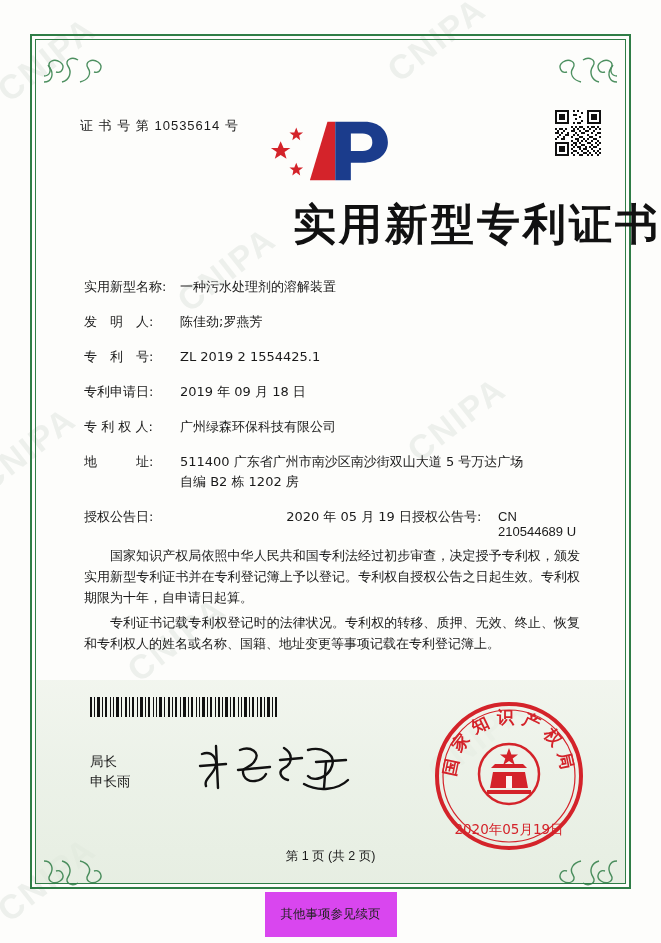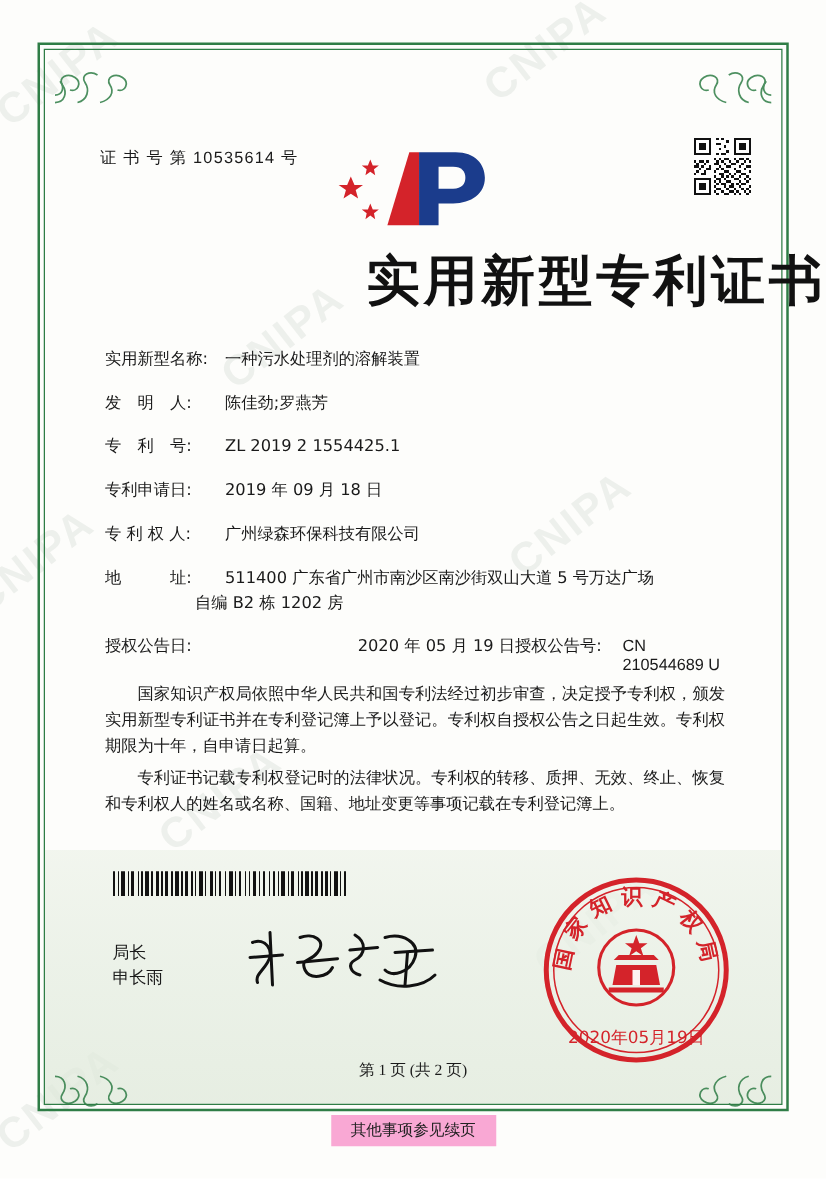--- a/index.html
+++ b/index.html
@@ -147,21 +147,21 @@
     font-family: "DejaVu Sans", sans-serif;
     font-size: 13px;
   }
   .fvalue {
     flex: 1 1 auto;
     font-family: "DejaVu Sans", sans-serif;
     font-size: 13px;
   }
   .frow.addr { margin-bottom: 2px; align-items: flex-end; }
   .addr-cont {
-    margin-left: 72px;
+    margin-left: 96px;
     font-family: "DejaVu Sans", sans-serif;
     font-size: 13px;
     margin-bottom: 17px;
   }
   .frow.split .fvalue { flex: 0 0 232px; text-align: right; }
   .frow.split .flabel2 {
     flex: 0 0 86px;
     font-family: "DejaVu Sans", sans-serif;
     font-size: 13px;
   }
@@ -223,34 +223,34 @@
   }
   .seal svg { display: block; }
 
   
   .page-no {
     position: absolute;
     left: 0; right: 0;
     top: 848px;
     text-align: center;
     font-size: 12.5px;
-    font-family: Liberation Serif, serif;
+    font-family: Liberation Sans, sans-serif;
   }
   .footnote {
     position: absolute;
     left: 0; right: 0;
     top: 892px;
     text-align: center;
   }
   .footnote span {
     display: inline-block;
     font-size: 12.5px;
     font-family: "DejaVu Sans", sans-serif;
-    background: #f9a8d4;
-    padding: 4px 16px;
+    background: #d946ef;
+    padding: 14px 16px;
     color: #222;
   }
 </style>
 </head>
 <body>
 
 <div class="page">
 
   <div class="watermark-layer">
     <div class="wm" style="left:-10px; top:40px; font-size:34px;">CNIPA</div>

